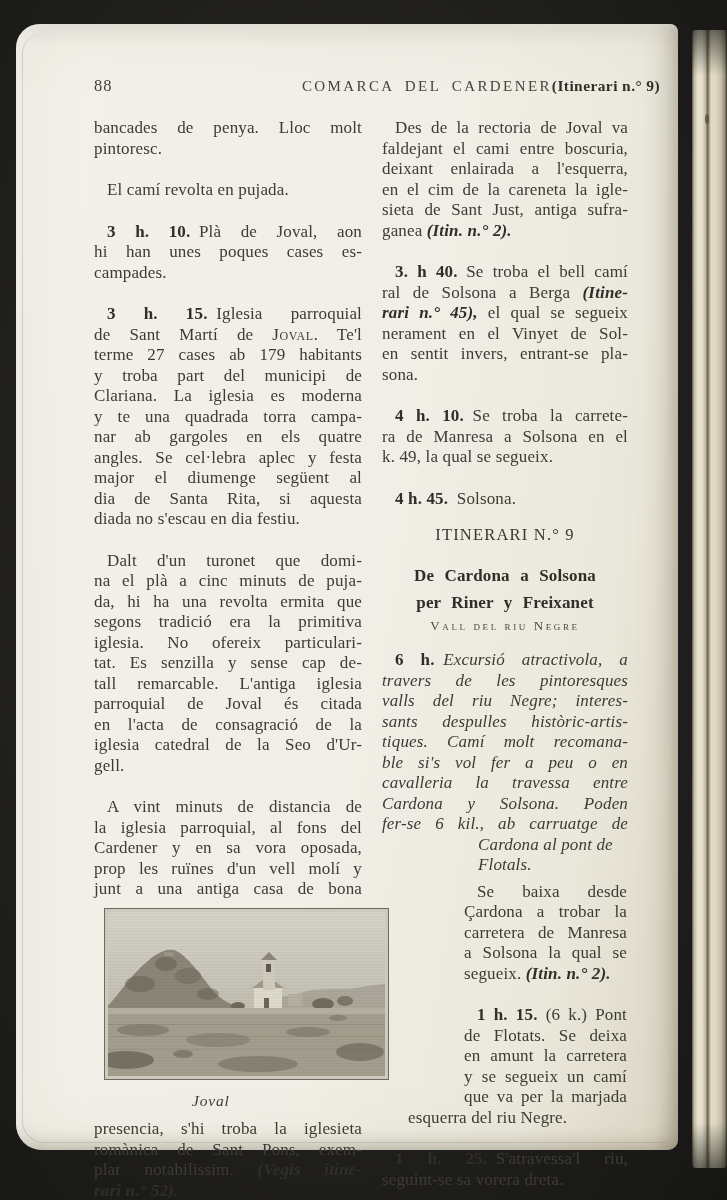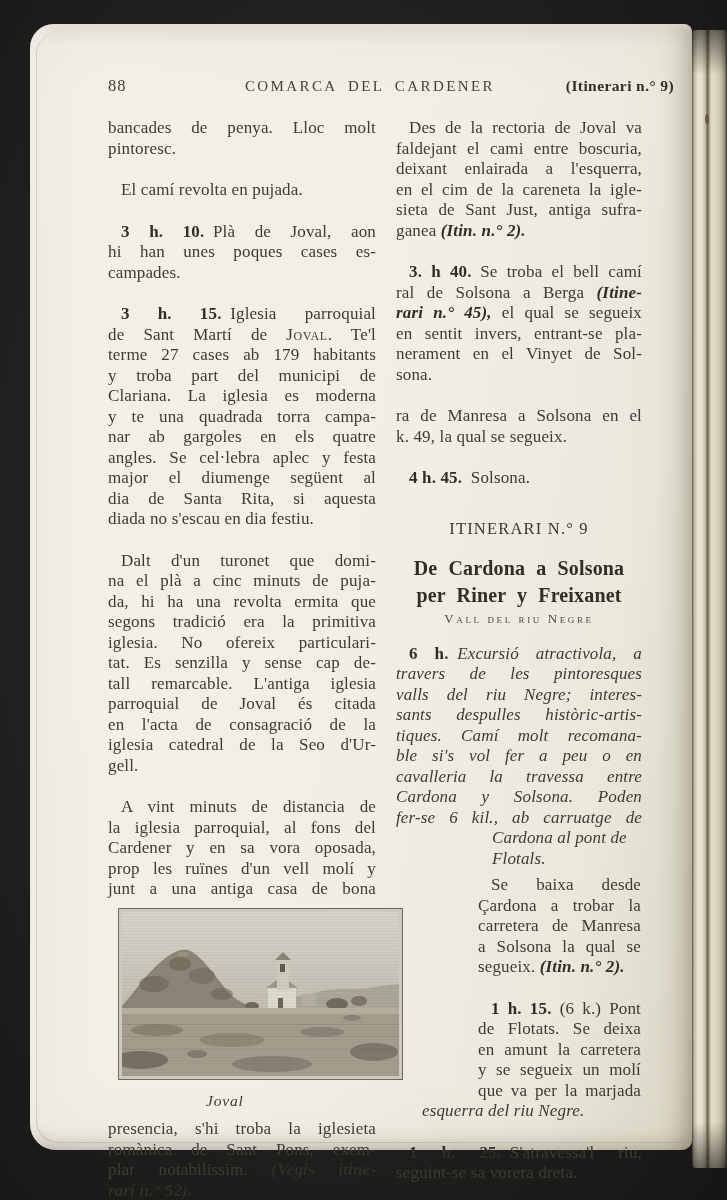--- a/index.html
+++ b/index.html
@@ -5,21 +5,21 @@
   html,body{margin:0;padding:0;}
   body{
     width:727px;height:1200px;position:relative;overflow:hidden;
     background:#212120;
     font-family:"Liberation Serif","DejaVu Serif",serif;
   }
   .scan-bg{position:absolute;inset:0;
     background:radial-gradient(ellipse at 45% 45%, rgba(70,68,60,.18) 0%, rgba(0,0,0,0) 55%, rgba(0,0,0,.35) 100%), #22211f;}
   
   .page{
-    position:absolute;left:30px;top:24px;width:662px;height:1126px;
+    position:absolute;left:16px;top:24px;width:662px;height:1126px;
     background:linear-gradient(100deg,#f2f0e8 0%,#f0eee5 55%,#eae7db 82%,#ded9c9 97%,#cfc9b7 100%);
     border-radius:24px 8px 10px 26px;
     box-shadow:
       inset 10px 8px 16px -8px rgba(255,255,255,.65),
       inset -16px 0 26px -10px rgba(100,90,65,.38),
       inset 0 -14px 20px -12px rgba(100,90,65,.35),
       inset 0 14px 20px -14px rgba(120,110,85,.25),
       inset 0 0 70px rgba(150,138,108,.10);
   }
   .page::before{ 
@@ -37,41 +37,41 @@
       linear-gradient(90deg,
         #56513f 0px,#bdb7a2 2px,#e9e4d1 6px,#e6e1cc 10px,
         #bab49d 14px,#6e6450 15px,#7d7258 16px,#e2dcc7 19px,
         #ddd7c1 24px,#c6c0aa 29px,#938d77 33px,#34322a 35px);
   }
   .edge-strip::after{content:"";position:absolute;left:13px;top:84px;width:4px;height:10px;
     background:#5c4f36;border-radius:50%;opacity:.8;}
   
   .header{position:absolute;left:78px;top:52px;width:566px;display:flex;align-items:baseline;}
   .pgnum{font-size:16.5px;color:#403e36;letter-spacing:1px;width:66px;}
-  .htitle{flex:1;text-align:center;font-size:15px;letter-spacing:2.4px;word-spacing:5px;color:#45433a;}
+  .htitle{flex:1;text-align:right;font-size:15px;letter-spacing:2.4px;word-spacing:5px;color:#45433a;}
   .hright{font-weight:bold;font-size:15.5px;color:#32302a;letter-spacing:.4px;white-space:nowrap;}
   
   .col{position:absolute;top:94px;font-size:17px;line-height:20.5px;color:#3d3b33;
        letter-spacing:.15px;}
   .col-left{left:78px;width:268px;}
   .col-right{left:366px;width:246px;}
   .para{margin-top:21px;}
   .para:first-child{margin-top:0;}
   .line{text-align:justify;text-align-last:justify;}
   .line.nj{text-align:center;text-align-last:left;}
   .line.ind{text-indent:13px;}
   .line.shift{padding-left:96px;box-sizing:border-box;}
-  .line.offset{padding-left:26px;box-sizing:border-box;font-style:italic;}
+  .line.offset{padding-left:26px;box-sizing:border-box;}
   .bb{font-weight:bold;color:#302e28;}
   .ii{font-style:italic;}
   .bbii{font-weight:bold;font-style:italic;color:#302e28;}
   .scc{font-variant:small-caps;letter-spacing:.6px;}
   
-  .itin-head{margin-top:30px;text-align:center;font-size:16.5px;letter-spacing:1.2px;color:#3a382f;}
-  .itin-title{margin-top:16px;text-align:center;font-weight:bold;font-size:20px;line-height:27px;
+  .itin-head{margin-top:16px;text-align:center;font-size:16.5px;letter-spacing:1.2px;color:#3a382f;}
+  .itin-title{margin-top:16px;text-align:center;font-weight:bold;font-size:17px;line-height:27px;
               word-spacing:6px;color:#302e28;}
   .itin-sub{margin-bottom:14px;text-align:center;font-variant:small-caps;
             font-size:13px;letter-spacing:2.6px;color:#4c4a40;}
   .narrow{margin-left:82px;width:163px;margin-top:6px;}
   
   .photo-wrap{margin:8px 0 0 10px;width:285px;}
   .photo{border:1px solid #6e6a5e;padding:3px;background:#cdc9be;position:relative;}
   .photo::after{content:"";position:absolute;inset:3px;pointer-events:none;opacity:.14;
     background:repeating-linear-gradient(0deg,rgba(60,55,45,.35) 0 1px,rgba(255,255,255,0) 1px 3px);}
   .photo svg{display:block;}
@@ -209,25 +209,26 @@
           <div class="line"><span>faldejant el cami entre boscuria,</span></div>
           <div class="line"><span>deixant enlairada a l'esquerra,</span></div>
           <div class="line"><span>en el cim de la careneta la igle-</span></div>
           <div class="line"><span>sieta de Sant Just, antiga sufra-</span></div>
           <div class="line nj"><span>ganea </span><span class="bbii">(Itin. n.° 2).</span></div>
         </div>
         <div class="para">
           <div class="line ind"><span class="bb">3. h 40.</span><span> Se troba el bell camí</span></div>
           <div class="line"><span>ral de Solsona a Berga </span><span class="bbii">(Itine-</span></div>
           <div class="line"><span class="bbii">rari n.° 45),</span><span> el qual se segueix</span></div>
+          <div class="line"><span>nerament en el Vinyet de Sol-</span></div>
           <div class="line"><span>en sentit invers, entrant-se pla-</span></div>
-          <div class="line"><span>nerament en el Vinyet de Sol-</span></div>
           <div class="line nj"><span>sona.</span></div>
         </div>
         <div class="para">
+          <div class="line ind"><span class="bb">4 h. 10.</span><span> Se troba la carrete-</span></div>
           <div class="line"><span>ra de Manresa a Solsona en el</span></div>
           <div class="line nj"><span>k. 49, la qual se segueix.</span></div>
         </div>
         <div class="para">
           <div class="line nj ind"><span class="bb">4 h. 45.</span><span> Solsona.</span></div>
         </div>
       </div>
 
     <div class="itin-head">ITINERARI N.° 9</div>
     <div class="itin-title">
@@ -256,21 +257,21 @@
           <div class="line ind"><span>Se baixa desde</span></div>
           <div class="line"><span>Çardona a trobar la</span></div>
           <div class="line"><span>carretera de Manresa</span></div>
           <div class="line"><span>a Solsona la qual se</span></div>
           <div class="line nj"><span>segueix. </span><span class="bbii">(Itin. n.° 2).</span></div>
         </div>
         <div class="para">
           <div class="line ind"><span class="bb">1 h. 15.</span><span> (6 k.) Pont</span></div>
           <div class="line"><span>de Flotats. Se deixa</span></div>
           <div class="line"><span>en amunt la carretera</span></div>
-          <div class="line"><span>y se segueix un molí</span></div>
+          <div class="line"><span>y se segueix un camí</span></div>
           <div class="line"><span>que va per la marjada</span></div>
         </div>
       </div>
     <div>
         <div class="para">
           <div class="line nj offset"><span>esquerra del riu Negre.</span></div>
         </div>
         <div class="para">
           <div class="line ind"><span class="bb">1 h. 25.</span><span> S'atravessa'l riu,</span></div>
           <div class="line nj"><span>seguint-se sa vorera dreta.</span></div>

